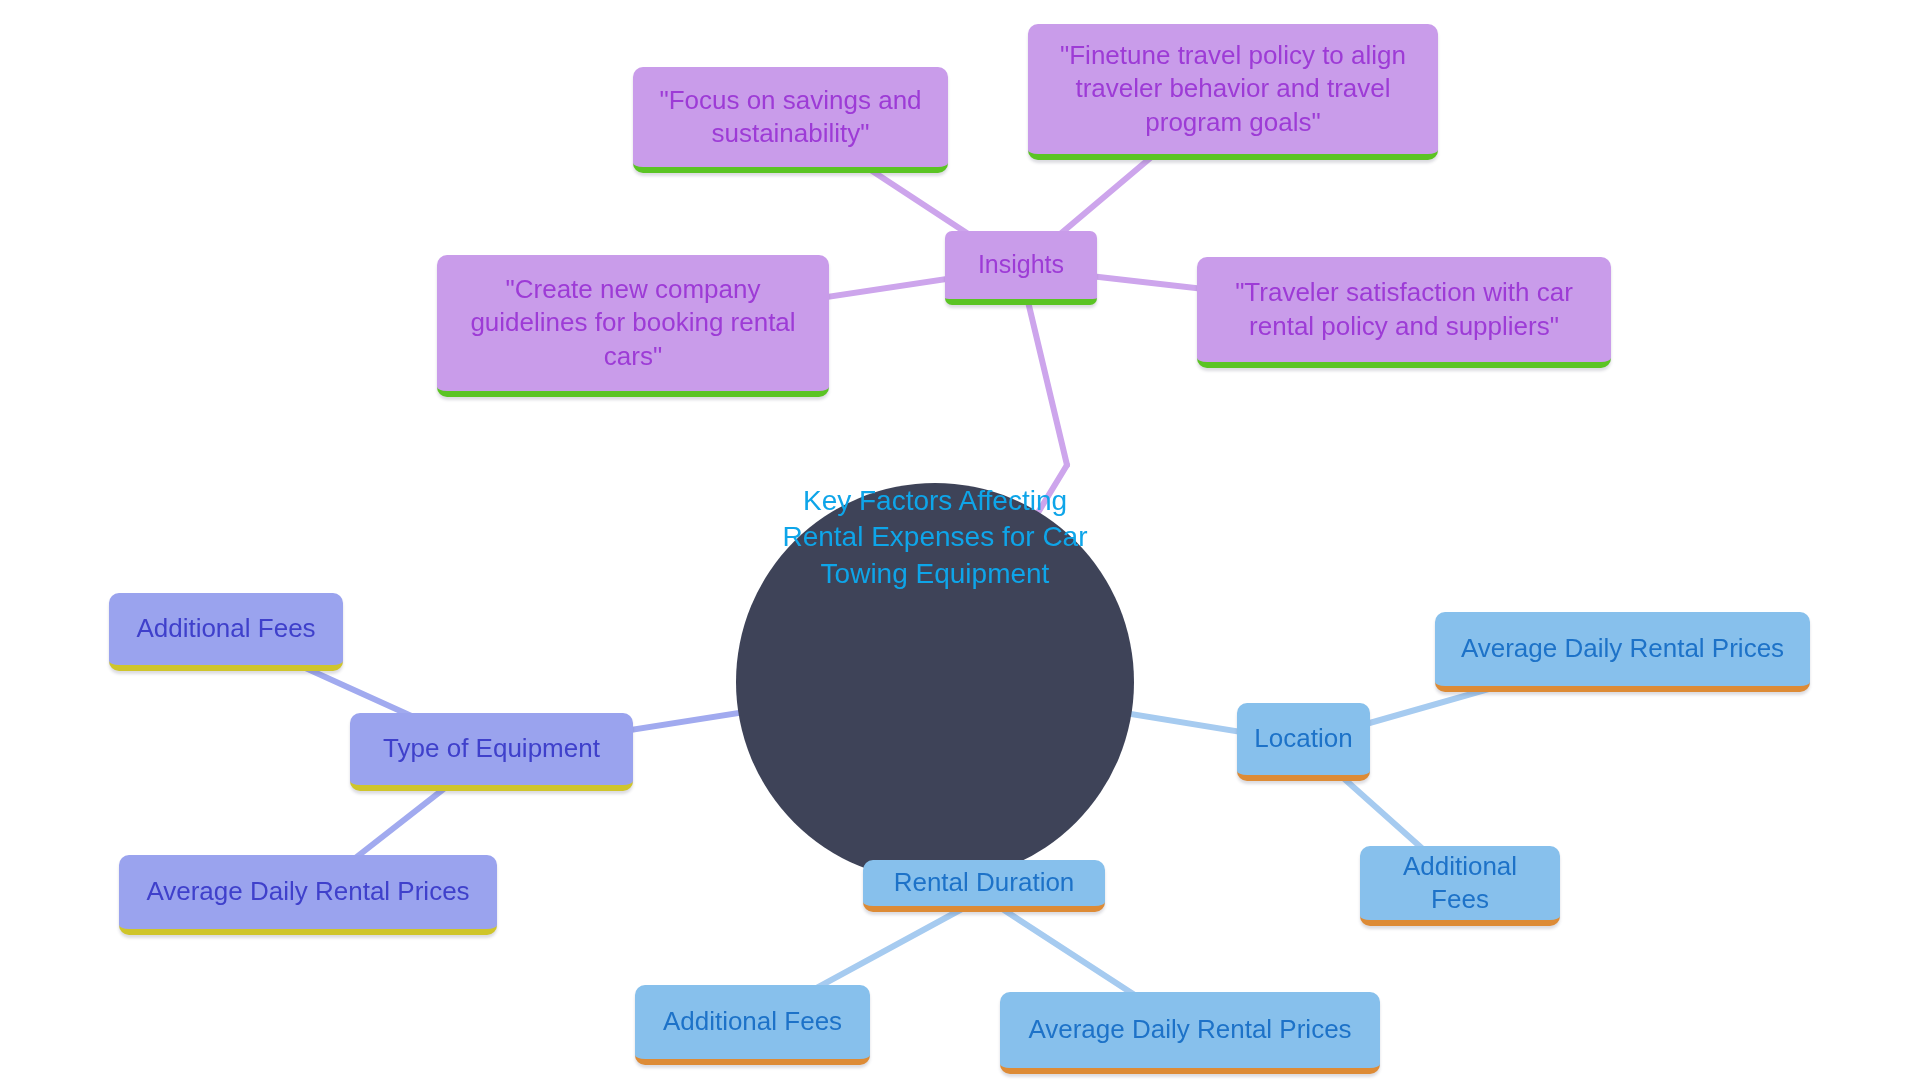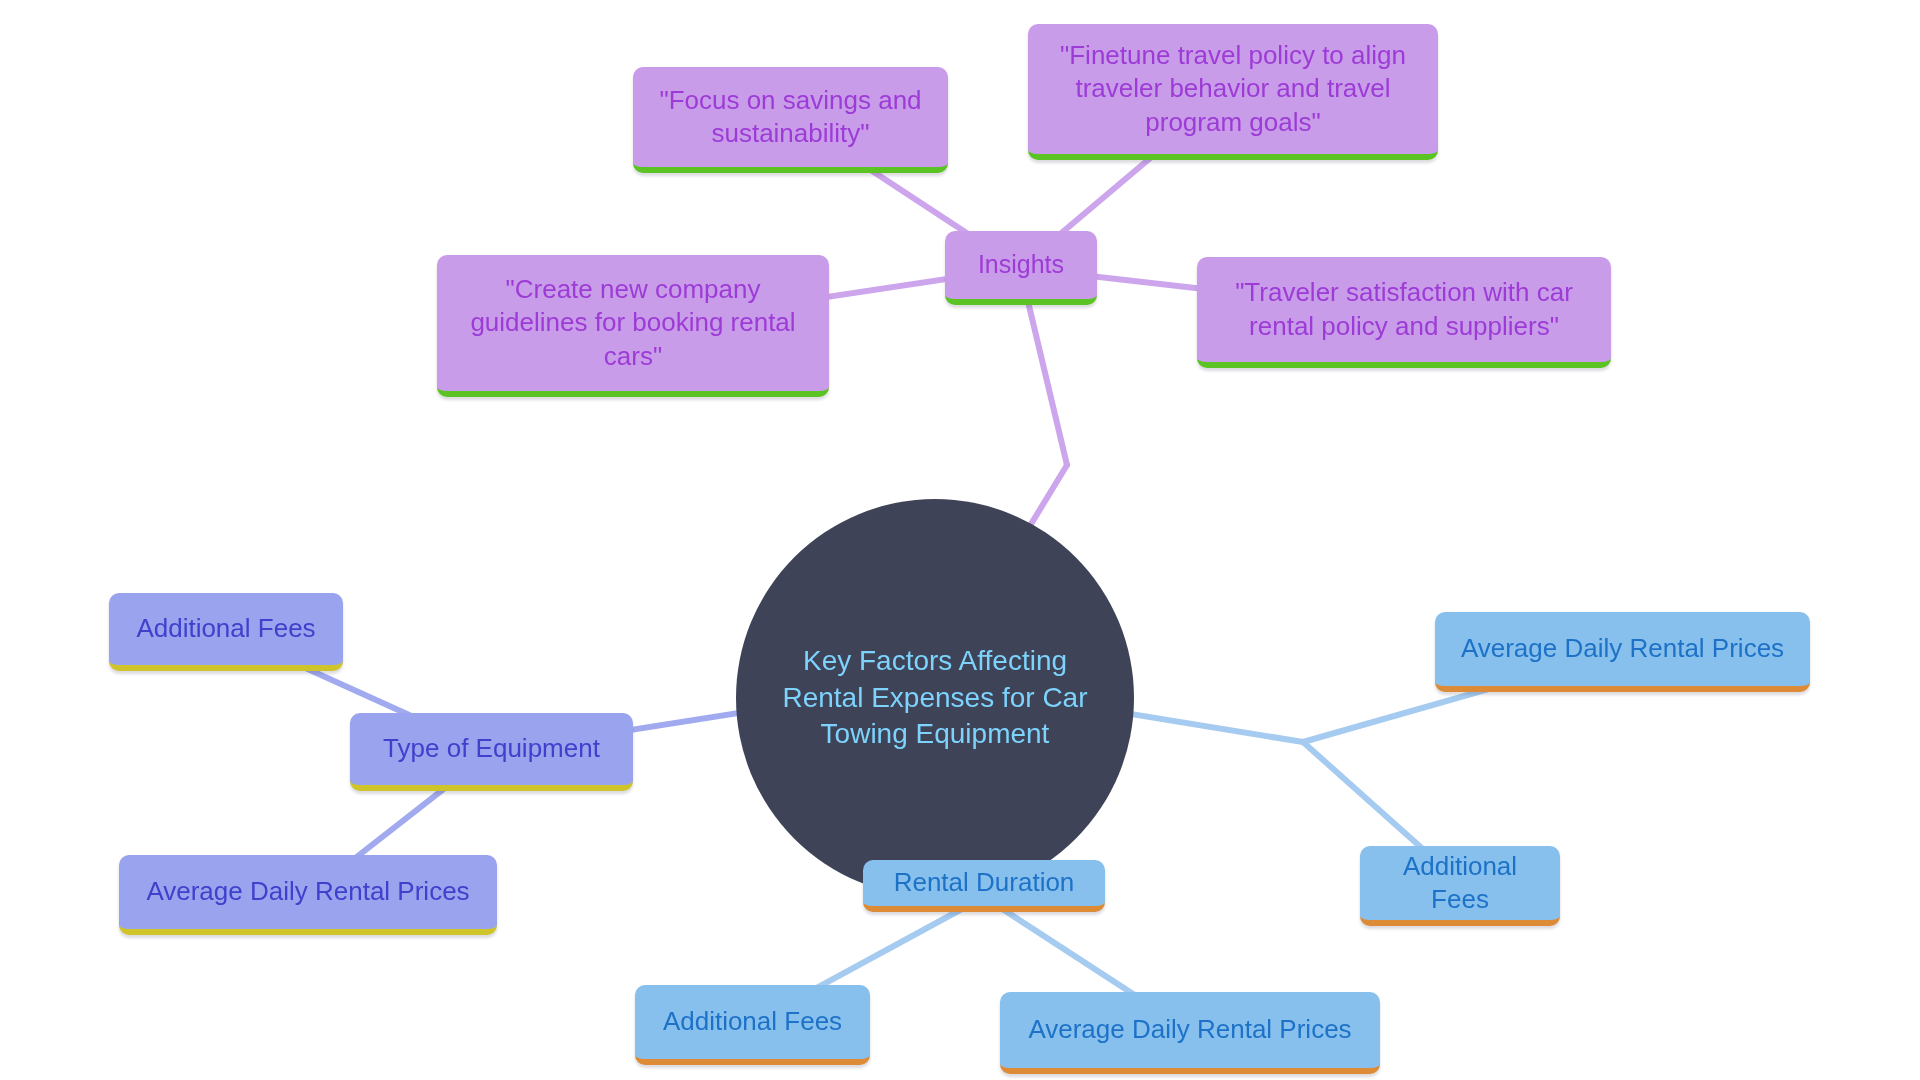--- a/index.html
+++ b/index.html
@@ -38,35 +38,35 @@
   }
   
   .blue{
     background:#87C0EC;
     color:#1D72C8;
     border-bottom:6px solid #DD8B36;
     font-size:26px;
   }
   .center-circle{
     position:absolute;
-    left:736px;top:499px;width:398px;height:398px;
+    left:736px;top:483px;width:398px;height:398px;
     border-radius:50%;
     background:#3E4358;
-    color:#7dd3fc;
-    display:flex;align-items:center;justify-content:center;
+    color:#0ea5e9;
+    display:flex;justify-content:center;
     text-align:center;
     font-size:28px;font-weight:500;line-height:1.3;
     padding:0 30px;
     box-sizing:border-box;
     box-shadow:none;
   }
   
   #n-focus      {left:633px;top:67px;  width:315px;height:106px;}
   #n-finetune   {left:1028px;top:24px; width:410px;height:136px;}
-  #n-insights   {left:945px;top:231px; width:152px;height:74px; font-size:25px;}
+  #n-insights   {left:945px;top:231px; width:152px;height:74px; font-size:25px;border-radius:7px;}
   #n-create     {left:437px;top:255px; width:392px;height:142px;}
   #n-traveler   {left:1197px;top:257px;width:414px;height:111px;}
   #n-growth     {left:889px;top:414px; width:356px;height:109px;}
   #n-eq-fees    {left:109px;top:593px; width:234px;height:78px;}
   #n-equipment  {left:350px;top:713px; width:283px;height:78px;}
   #n-eq-avg     {left:119px;top:855px; width:378px;height:80px;}
   #n-location   {left:1237px;top:703px;width:133px;height:78px;}
   #n-loc-avg    {left:1435px;top:612px;width:375px;height:80px;}
   #n-loc-fees   {left:1360px;top:846px;width:200px;height:80px;}
   #n-duration   {left:863px;top:860px; width:242px;height:52px;}
@@ -128,20 +128,23 @@
   <div class="node peri" id="n-equipment">
     <span>Type of Equipment</span>
   </div>
   <div class="node peri" id="n-eq-fees">
     <span>Additional Fees</span>
   </div>
   <div class="node peri" id="n-eq-avg">
     <span>Average Daily Rental Prices</span>
   </div>
 
+  <div class="node blue" id="n-location">
+    <span>Location</span>
+  </div>
   <div class="node blue" id="n-loc-avg">
     <span>Average Daily Rental Prices</span>
   </div>
   <div class="node blue" id="n-loc-fees">
     <span>Additional Fees</span>
   </div>
 
   <div class="node blue" id="n-duration">
     <span>Rental Duration</span>
   </div>

